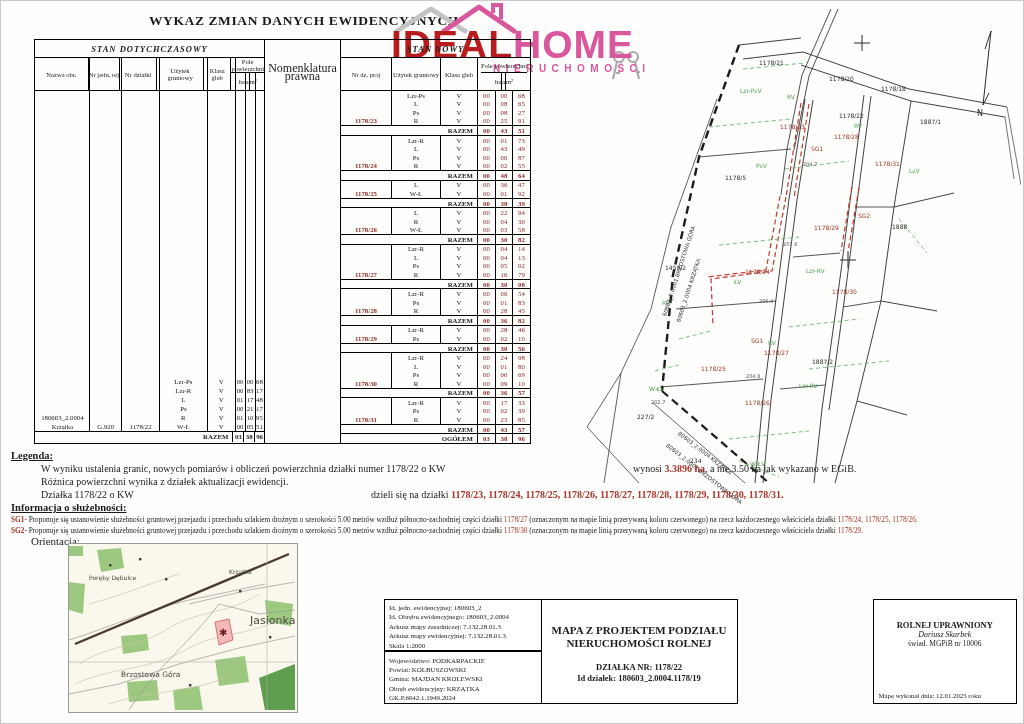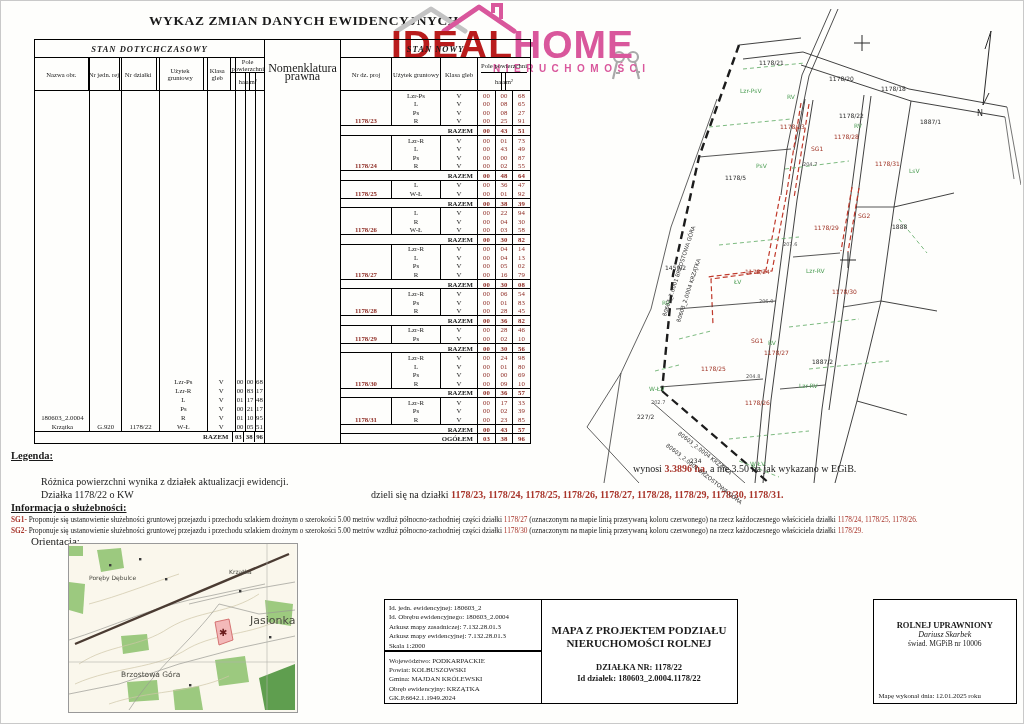--- a/index.html
+++ b/index.html
@@ -508,21 +508,21 @@
             <div class="ucell redb" style="width: 17px;">38</div>
             <div class="ucell redb" style="width: 17px;">96</div>
           </div>
         </div>
     </div>
   </div>
 
   <div class="abs" id="legend">
     <div class="leg-head">Legenda:</div>
     <div id="legend-lines">
-        <div class="leg-line"><span style="position: absolute; left: 622px;"><span>wynosi </span><span style="color: rgb(168, 52, 42); font-weight: bold;">3.3896 ha</span><span>, a nie 3.50 ha jak wykazano w EGiB.</span></span></div>
+        <div class="leg-line"><span>W wyniku ustalenia granic, nowych pomiarów i obliczeń powierzchnia działki numer 1178/22 o KW</span><span style="position: absolute; left: 622px;"><span>wynosi </span><span style="color: rgb(168, 52, 42); font-weight: bold;">3.3896 ha</span><span>, a nie 3.50 ha jak wykazano w EGiB.</span></span></div>
         <div class="leg-line"><span>Różnica powierzchni wynika z działek aktualizacji ewidencji.</span></div>
         <div class="leg-line"><span>Działka 1178/22 o KW</span><span style="position: absolute; left: 360px;"><span>dzieli się na działki </span><span style="color: rgb(168, 52, 42); font-weight: bold;">1178/23, 1178/24, 1178/25, 1178/26, 1178/27, 1178/28, 1178/29, 1178/30, 1178/31.</span></span></div>
       </div>
     <div class="leg-head">Informacja o służebności:</div>
     <div id="sg-lines">
         <div class="sg-line"><span style="color: rgb(168, 52, 42); font-weight: bold;">SG1-</span><span> Proponuje się ustanowienie służebności gruntowej przejazdu i przechodu szlakiem drożnym o szerokości 5.00 metrów wzdłuż północno-zachodniej części działki </span><span style="color: rgb(168, 52, 42);">1178/27</span><span> (oznaczonym na mapie linią przerywaną koloru czerwonego) na rzecz każdoczesnego właściciela działki </span><span style="color: rgb(168, 52, 42);">1178/24, 1178/25, 1178/26.</span></div>
         <div class="sg-line"><span style="color: rgb(168, 52, 42); font-weight: bold;">SG2-</span><span> Proponuje się ustanowienie służebności gruntowej przejazdu i przechodu szlakiem drożnym o szerokości 5.00 metrów wzdłuż północno-zachodniej części działki </span><span style="color: rgb(168, 52, 42);">1178/30</span><span> (oznaczonym na mapie linią przerywaną koloru czerwonego) na rzecz każdoczesnego właściciela działki </span><span style="color: rgb(168, 52, 42);">1178/29.</span></div>
       </div>
   </div>
 
@@ -704,21 +704,21 @@
         <div class="fline">Powiat: KOLBUSZOWSKI</div>
         <div class="fline">Gmina: MAJDAN KRÓLEWSKI</div>
         <div class="fline">Obręb ewidencyjny: KRZĄTKA</div>
         <div class="fline">GK.P.6642.1.1949.2024</div>
       </div>
     </div>
   <div class="abs fbox" style="left:539.5px;top:598px;width:197px;height:105px" id="fbox2">
     <div id="fbox2-t1" style="margin-top:24px">MAPA Z PROJEKTEM PODZIAŁU</div>
     <div id="fbox2-t1" style="margin-top:0">NIERUCHOMOŚCI ROLNEJ</div>
     <div id="fbox2-s1" style="margin-top:12px">DZIAŁKA NR: 1178/22</div>
-    <div id="fbox2-s1">Id działek: 180603_2.0004.1178/22</div>
+    <div id="fbox2-s1">Id działek: 180603_2.0004.1178/19</div>
   </div>
   <div class="abs fbox" style="left:871.5px;top:598px;width:144.5px;height:105px;position:absolute" id="fbox4">
     <div id="fbox4-t" style="margin-top:20px">ROLNEJ UPRAWNIONY</div>
     <div id="fbox4-n">Dariusz Skarbek</div>
     <div id="fbox4-s">świad. MGPiB nr 10006</div>
     <div id="fbox4-d">Mapę wykonał dnia: 12.01.2025 roku</div>
   </div>
 
 </div>
 

